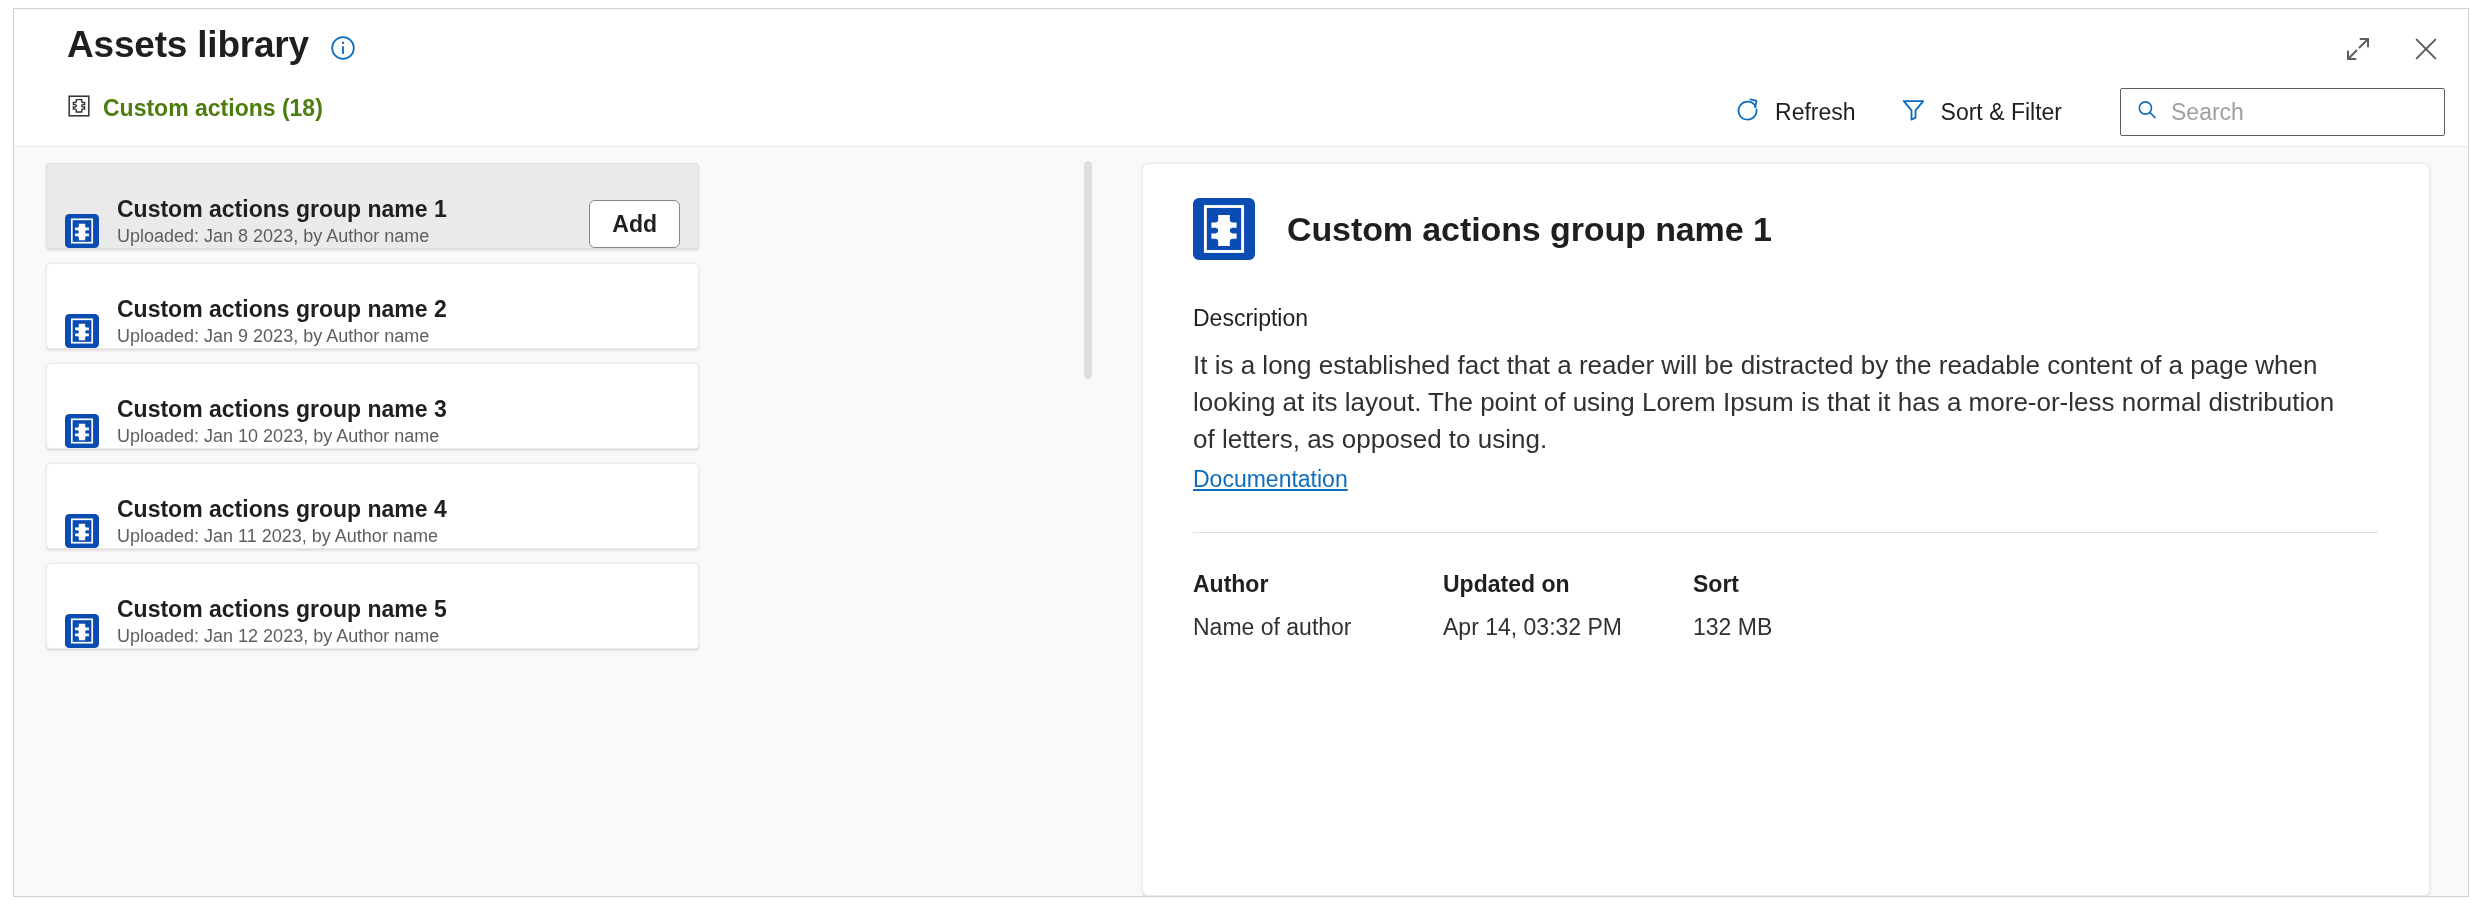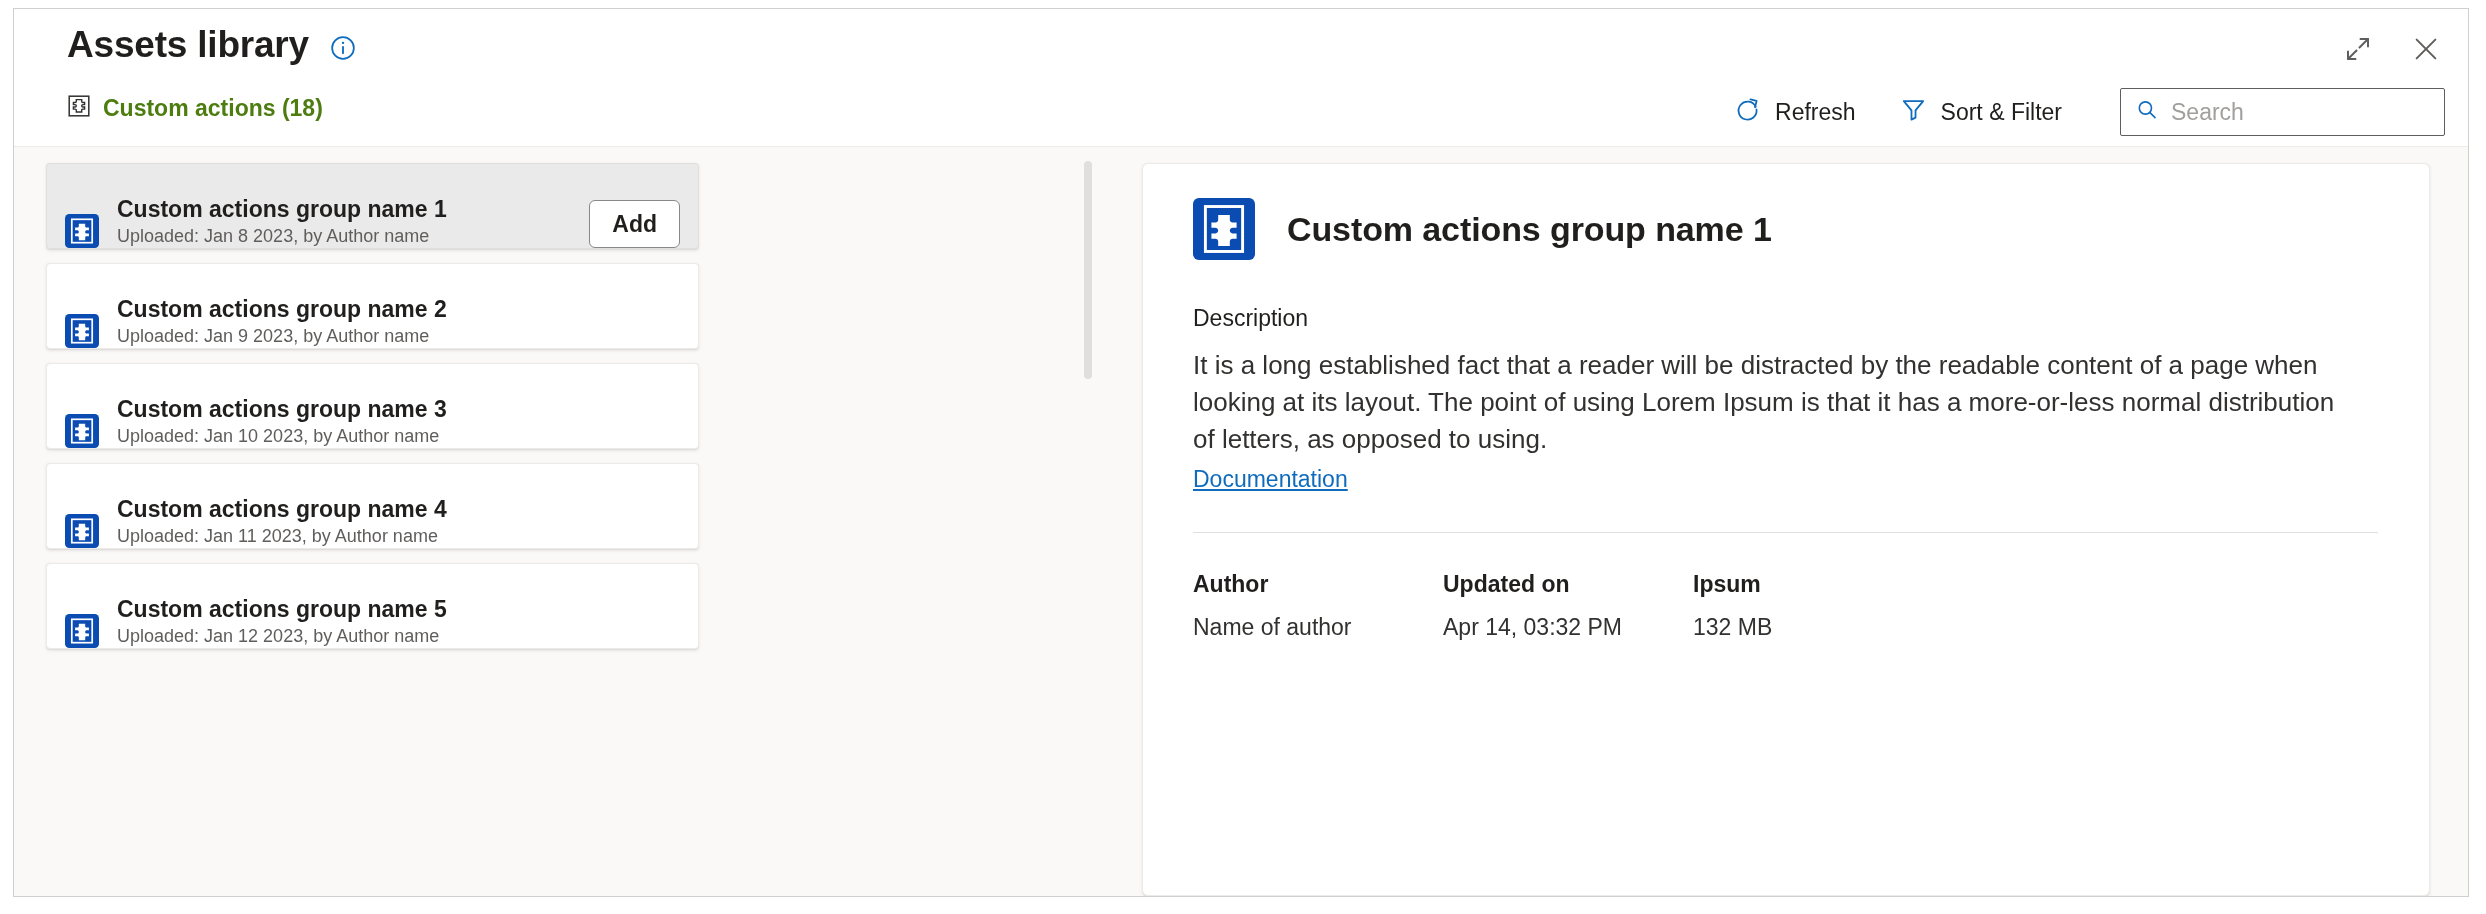--- a/index.html
+++ b/index.html
@@ -473,21 +473,21 @@
 
         <div class="section-label">Description</div>
         <div class="detail-desc">It is a long established fact that a reader will be distracted by the readable content of a page when looking at its layout. The point of using Lorem Ipsum is that it has a more-or-less normal distribution of letters, as opposed to using.</div>
         <a class="detail-link">Documentation</a>
 
         <div class="detail-divider"></div>
 
         <div class="meta-grid">
           <div class="meta-head">Author</div>
           <div class="meta-head">Updated on</div>
-          <div class="meta-head">Ipsum</div>
+          <div class="meta-head">Sort</div>
           <div class="meta-val">Name of author</div>
           <div class="meta-val">Apr 14, 03:32 PM</div>
           <div class="meta-val">132 MB</div>
         </div>
 
       </div>
     </div>
 
   </div>
 </div>

